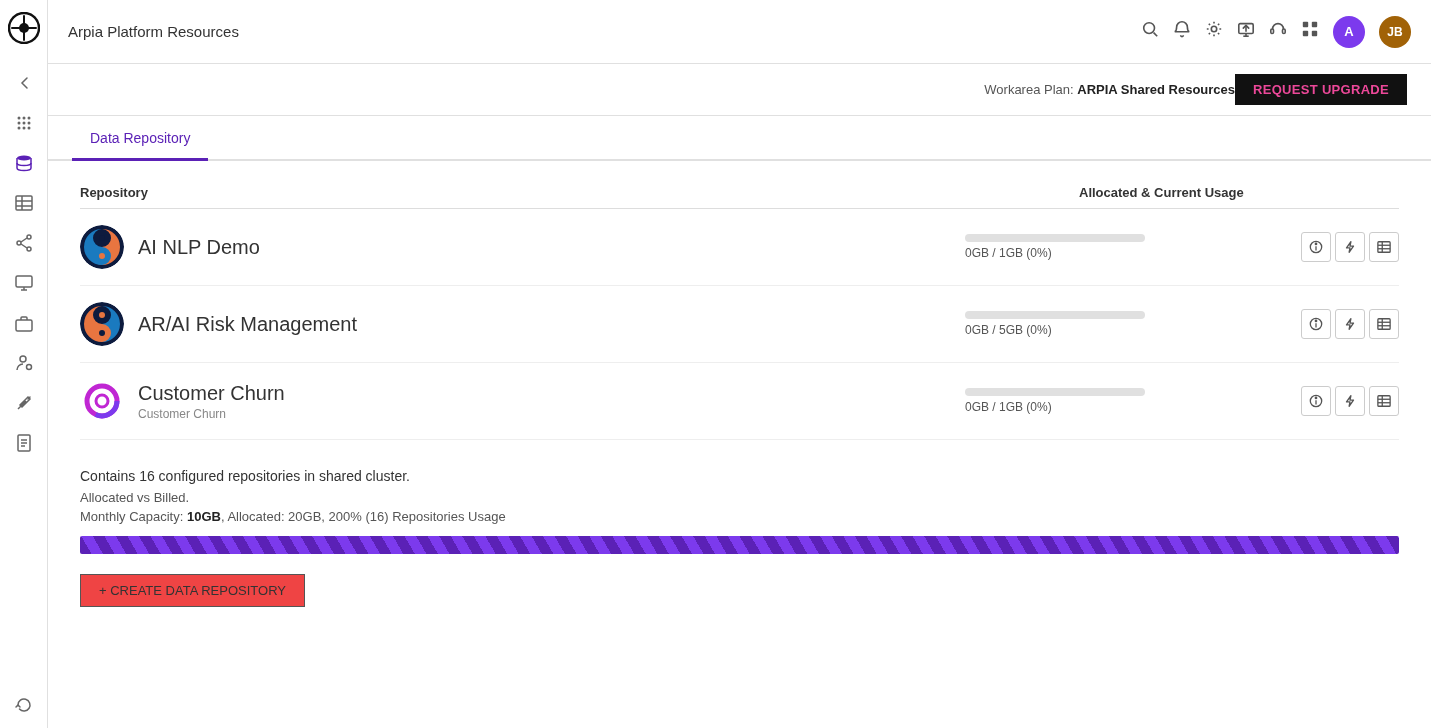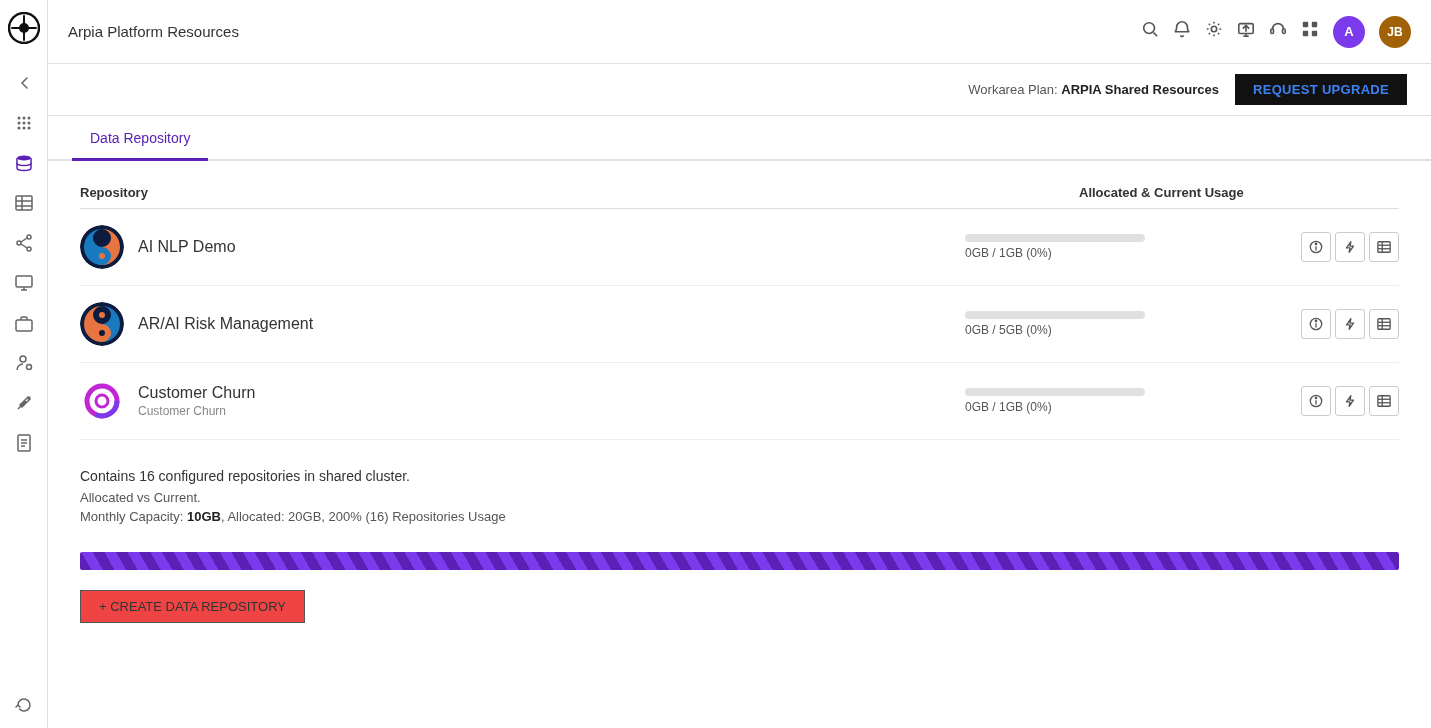--- a/index.html
+++ b/index.html
@@ -98,30 +98,29 @@
     }
 
     
     .plan-bar {
       background: #fff;
       display: flex;
       align-items: center;
       justify-content: flex-end;
       padding: 10px 24px;
       border-bottom: 1px solid #e0e0e0;
-      gap: 16px;
     }
     .plan-text {
       font-size: 13px;
       color: #555;
     }
     .plan-text strong { color: #222; }
     .btn-request-upgrade {
       background: #111;
-      color: #3b82f6;
+      color: #ec4899;
       border: none;
       padding: 8px 18px;
       font-size: 13px;
       font-weight: 600;
       cursor: pointer;
       letter-spacing: 0.3px;
     }
 
     
     .tabs-bar {
@@ -176,21 +175,21 @@
       align-items: center;
       gap: 14px;
     }
     .repo-avatar {
       width: 44px;
       height: 44px;
       border-radius: 50%;
       overflow: hidden;
       flex-shrink: 0;
     }
-    .repo-name { font-size: 16px; color: #333; }
+    .repo-name { font-size: 20px; color: #333; }
     .repo-subtitle { font-size: 12px; color: #888; margin-top: 2px; }
 
     .repo-usage {
       width: 320px;
       display: flex;
       flex-direction: column;
       gap: 4px;
     }
     .usage-bar-container {
       width: 180px;
@@ -225,21 +224,21 @@
       color: #555;
       border-radius: 3px;
     }
 
     
     .summary-section {
       margin-top: 28px;
     }
     .summary-title { font-size: 14px; color: #333; margin-bottom: 6px; }
     .summary-subtitle { font-size: 13px; color: #555; margin-bottom: 4px; }
-    .summary-detail { font-size: 13px; color: #555; margin-bottom: 28px; }
+    .summary-detail { font-size: 13px; color: #555; margin-bottom: 12px; }
     .summary-detail strong { font-weight: 700; color: #222; }
 
     
     .capacity-bar {
       width: 100%;
       height: 18px;
       background: repeating-linear-gradient(
         60deg,
         #5b21b6,
         #5b21b6 10px,
@@ -600,21 +599,21 @@
               <line x1="1" y1="6" x2="15" y2="6"></line>
               <line x1="1" y1="10" x2="15" y2="10"></line>
               <line x1="6" y1="2" x2="6" y2="14"></line>
             </svg>
           </button>
         </div>
       </div>
 
       <div class="summary-section">
         <div class="summary-title">Contains 16 configured repositories in shared cluster.</div>
-        <div class="summary-subtitle">Allocated vs Current.</div>
+        <div class="summary-subtitle">Allocated vs Billed.</div>
         <div class="summary-detail">
           <span>Monthly Capacity: </span><strong>10GB</strong><span>, Allocated: 20GB, 200% (16) Repositories Usage</span>
         </div>
         
         <div class="capacity-bar"></div>
         
         <button class="btn-create-repo">+ CREATE DATA REPOSITORY</button>
       </div>
 
     </div>

